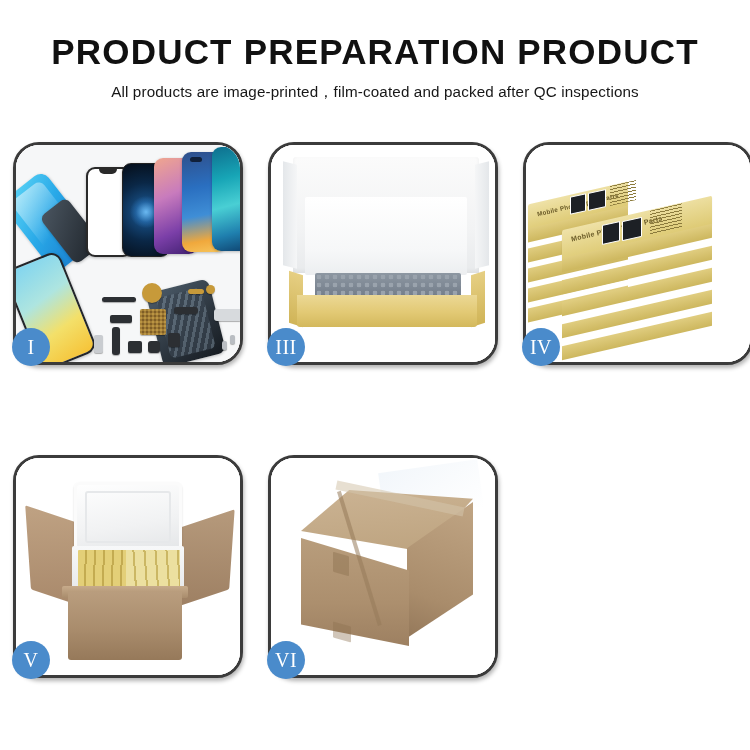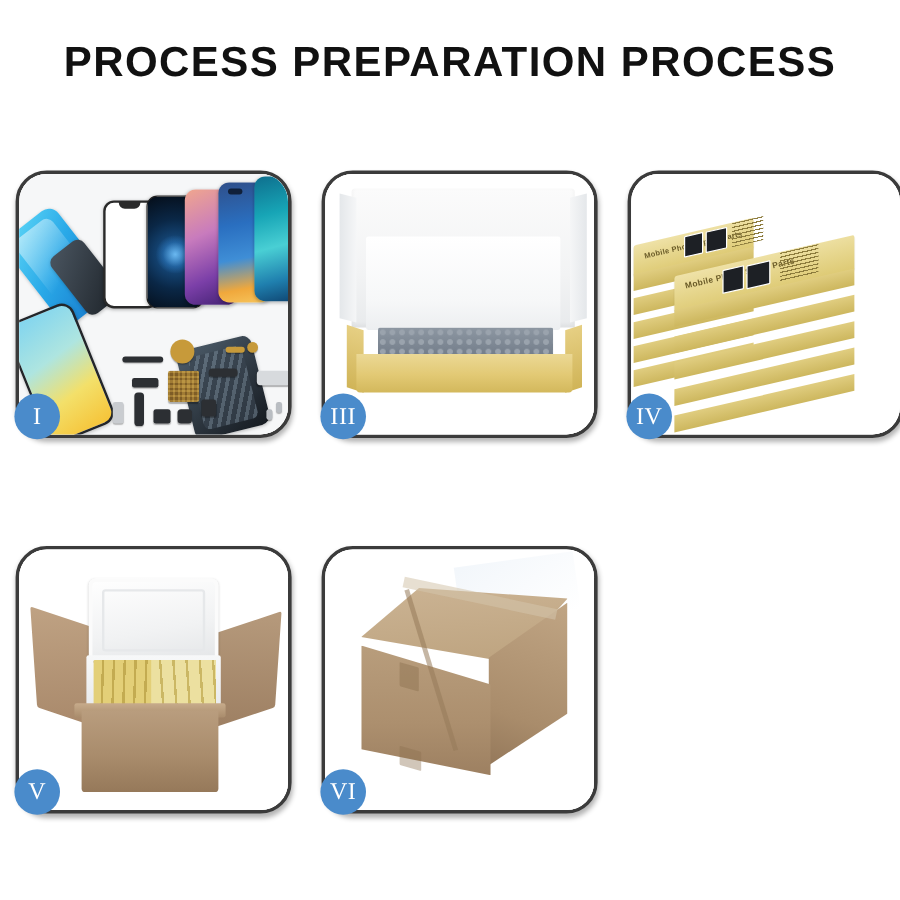--- a/index.html
+++ b/index.html
@@ -396,21 +396,22 @@
   .cb-gloss {
     position:absolute; left: 110px; top: 8px; width: 100px; height: 48px;
     background: linear-gradient(150deg, rgba(240,245,250,.85), rgba(255,255,255,0));
     transform: rotate(-8deg);
   }
 </style>
 </head>
 <body>
 
 <div class="header">
-  <div class="page-title">PROCESS PREPARATION PROCESS</div>
+  <div class="page-title">PRODUCT PREPARATION PRODUCT</div>
+  <div class="page-subtitle">All products are image-printed，film-coated and packed after QC inspections</div>
 </div>
 
 <div class="grid">
 
   <div class="panel">
     <div class="panel-inner">
       <div class="scene-parts">
         <div class="ph ph-blue-case"></div>
         <div class="ph ph-dark-small"></div>
         <div class="ph ph-white-screen"></div>

